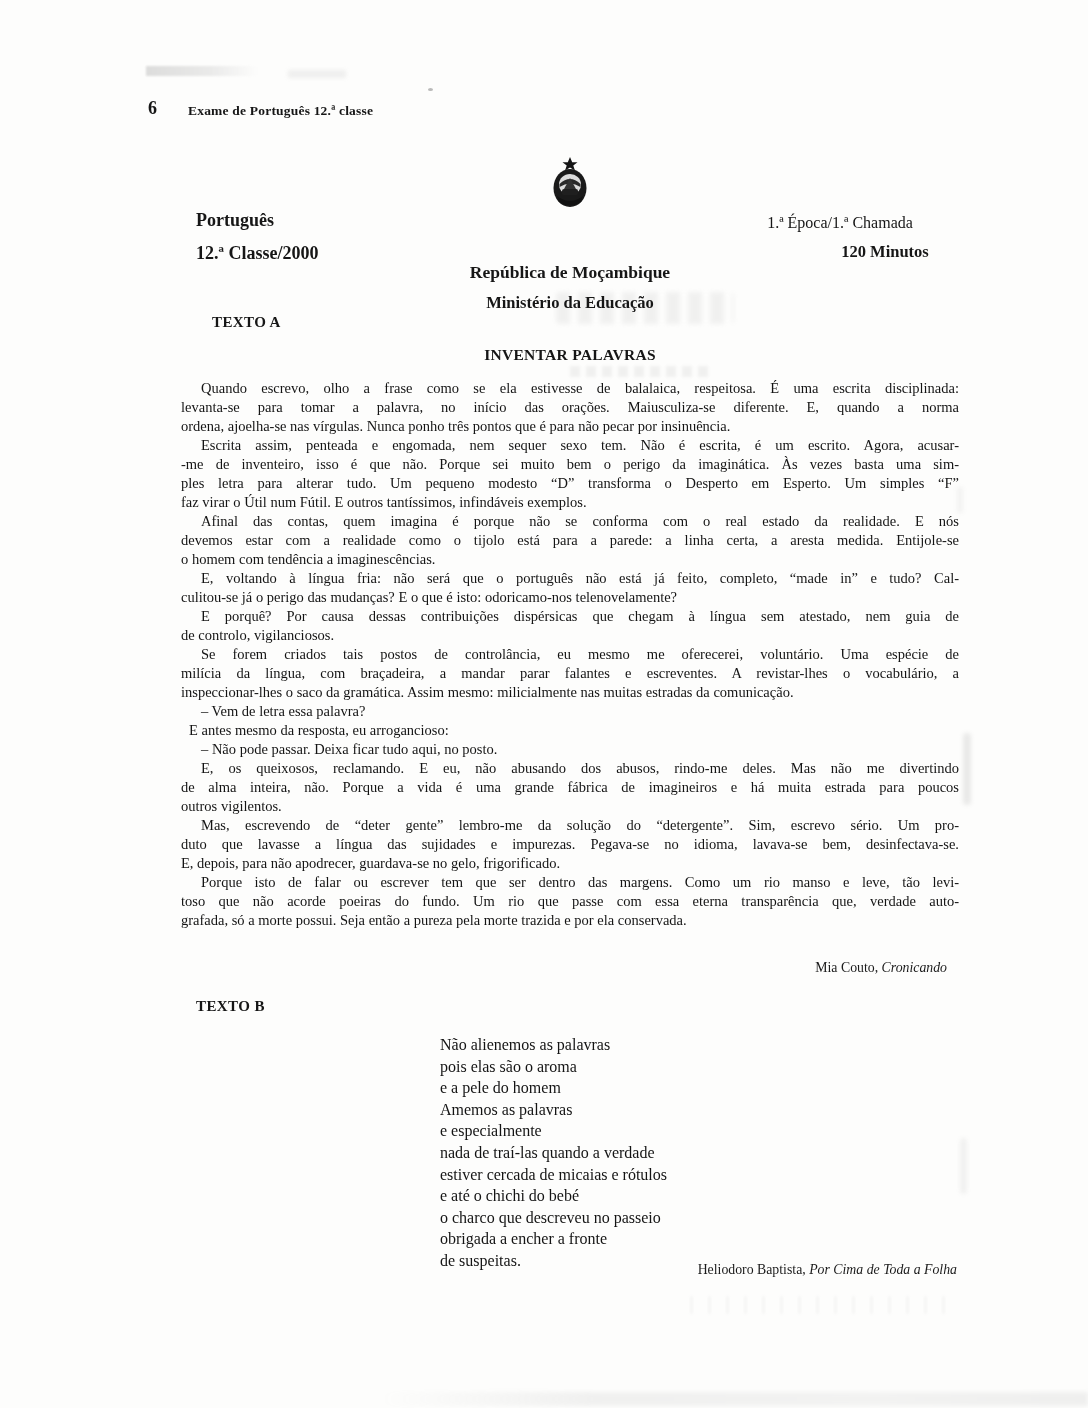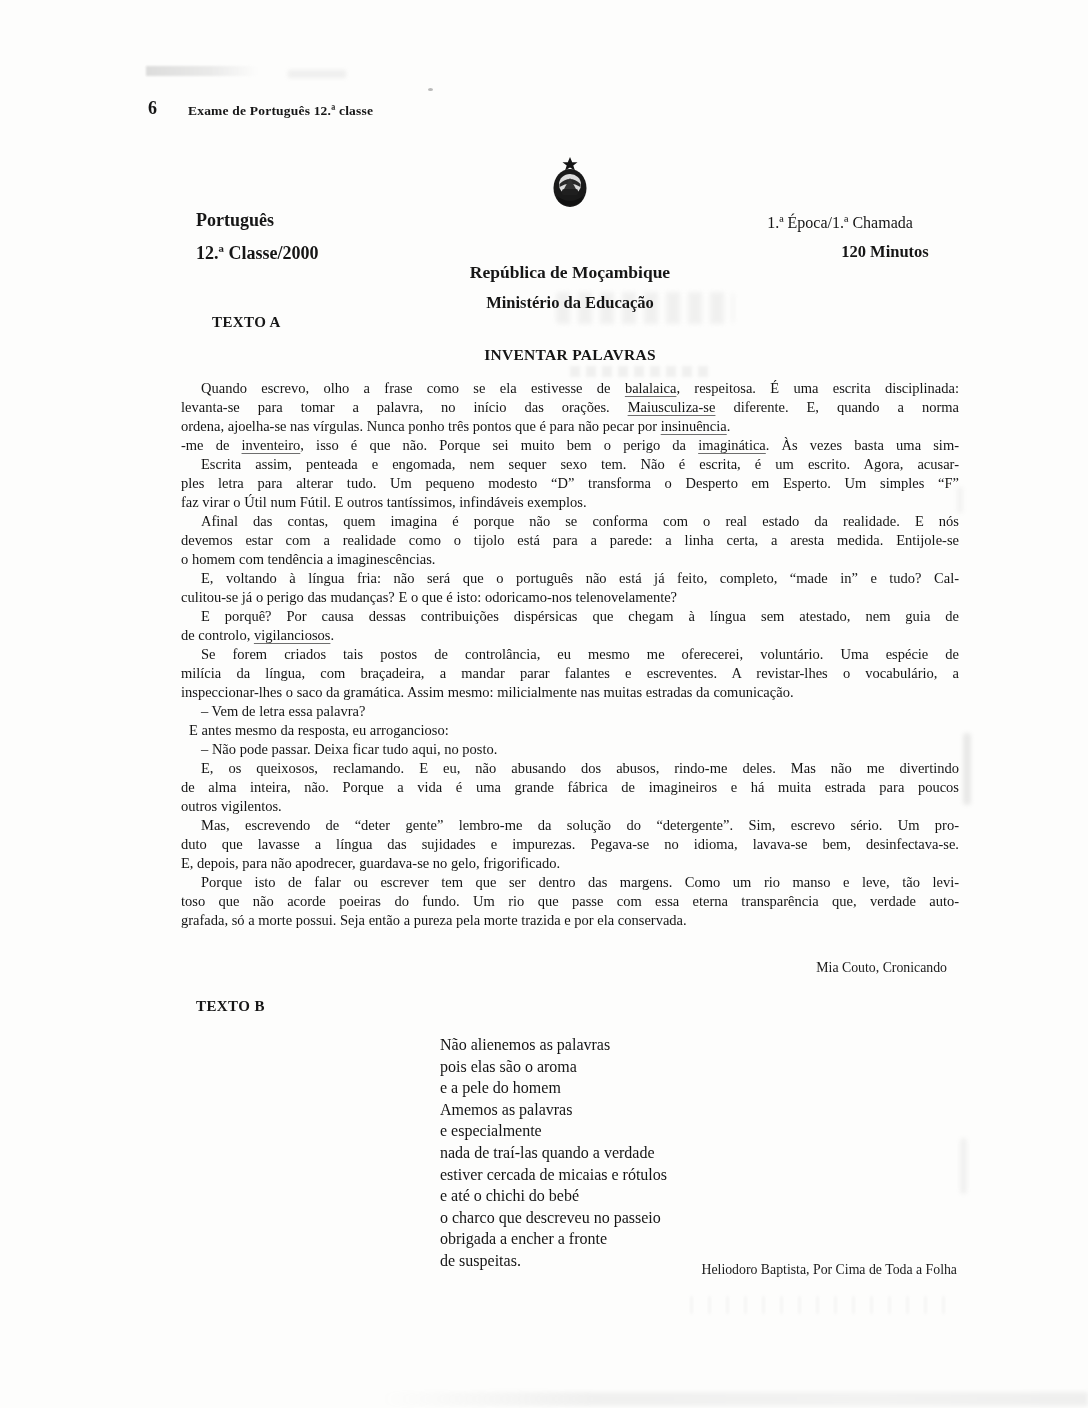--- a/index.html
+++ b/index.html
@@ -29,28 +29,28 @@
   
   .texto-a-label{position:absolute;left:196px;top:314px;font-size:15px;font-weight:700;letter-spacing:.4px;margin-left:16px;}
   .texto-a-title{position:absolute;left:180px;top:346px;width:780px;text-align:center;font-size:15.5px;font-weight:700;letter-spacing:.3px;}
   .texto-b-label{position:absolute;left:196px;top:998px;font-size:15px;font-weight:700;letter-spacing:.4px;}
   
   .body-text{position:absolute;left:181px;top:379px;width:778px;font-size:14.5px;line-height:19px;color:#141414;}
   .line{min-height:19px;}
   .line.j{text-align:justify;text-align-last:justify;}
   .line.i{text-indent:20px;}
   .line.s{text-indent:8px;}
-  .u{text-decoration:underline;text-decoration-color:#6e6e6e;text-decoration-thickness:1px;text-underline-offset:2.5px;}
+  .u{text-decoration-color:#6e6e6e;text-decoration-thickness:1px;text-underline-offset:2.5px;}
   
   .poem{position:absolute;left:440px;top:1034px;font-size:16px;line-height:21.6px;color:#141414;}
   
   .attr{position:absolute;font-size:13.8px;color:#1a1a1a;}
   .attr-a{right:141px;top:960px;}
   .attr-b{right:131px;top:1262px;}
-  .attr .work{}
+  .attr .work{font-style:italic;}
   
   .art{position:absolute;pointer-events:none;}
   .smudge1{left:146px;top:66px;width:112px;height:10px;background:linear-gradient(90deg,#8a8a8a,#bdbdbd 60%,transparent);opacity:.28;filter:blur(1px);}
   .smudge2{left:288px;top:70px;width:58px;height:8px;background:#9a9a9a;opacity:.14;filter:blur(2px);}
   .dot1{left:428px;top:88px;width:5px;height:3px;background:#777;opacity:.5;border-radius:50%;}
   .ghost1{left:556px;top:292px;width:178px;height:32px;background:repeating-linear-gradient(90deg,#9a9a9a 0 14px,transparent 14px 22px);opacity:.12;filter:blur(2px);border-radius:4px;}
   .ghost2{left:570px;top:366px;width:138px;height:11px;background:repeating-linear-gradient(90deg,#9a9a9a 0 10px,transparent 10px 16px);opacity:.12;filter:blur(1.5px);}
   .edge1{left:963px;top:733px;width:8px;height:72px;background:#8f8f8f;opacity:.18;filter:blur(2px);border-radius:4px;}
   .edge2{left:960px;top:1138px;width:7px;height:56px;background:#9a9a9a;opacity:.12;filter:blur(2px);border-radius:4px;}
   .edge3{left:957px;top:487px;width:6px;height:26px;background:#9a9a9a;opacity:.10;filter:blur(2px);}
@@ -99,22 +99,22 @@
     <div class="l2">120 Minutos</div>
   </div>
 
   <div class="texto-a-label">TEXTO A</div>
   <div class="texto-a-title">INVENTAR PALAVRAS</div>
 
   <div class="body-text">
       <div class="line j i">Quando escrevo, olho a frase como se ela estivesse de <span class="u">balalaica</span>, respeitosa. É uma escrita disciplinada:</div>
       <div class="line j">levanta-se para tomar a palavra, no início das orações. <span class="u">Maiusculiza-se</span> diferente. E, quando a norma</div>
       <div class="line">ordena, ajoelha-se nas vírgulas. Nunca ponho três pontos que é para não pecar por <span class="u">insinuência</span>.</div>
+      <div class="line j i">Escrita assim, penteada e engomada, nem sequer sexo tem. Não é escrita, é um escrito. Agora, acusar-</div>
       <div class="line j">-me de <span class="u">inventeiro</span>, isso é que não. Porque sei muito bem o perigo da <span class="u">imaginática</span>. Às vezes basta uma sim-</div>
-      <div class="line j i">Escrita assim, penteada e engomada, nem sequer sexo tem. Não é escrita, é um escrito. Agora, acusar-</div>
       <div class="line j">ples letra para alterar tudo. Um pequeno modesto “D” transforma o Desperto em Esperto. Um simples “F”</div>
       <div class="line">faz virar o Útil num Fútil. E outros tantíssimos, infindáveis exemplos.</div>
       <div class="line j i">Afinal das contas, quem imagina é porque não se conforma com o real estado da realidade. E nós</div>
       <div class="line j">devemos estar com a realidade como o tijolo está para a parede: a linha certa, a aresta medida. Entijole-se</div>
       <div class="line">o homem com tendência a imaginescências.</div>
       <div class="line j i">E, voltando à língua fria: não será que o português não está já feito, completo, “made in” e tudo? Cal-</div>
       <div class="line">culitou-se já o perigo das mudanças? E o que é isto: odoricamo-nos telenovelamente?</div>
       <div class="line j i">E porquê? Por causa dessas contribuições dispérsicas que chegam à língua sem atestado, nem guia de</div>
       <div class="line">de controlo, <span class="u">vigilanciosos</span>.</div>
       <div class="line j i">Se forem criados tais postos de controlância, eu mesmo me oferecerei, voluntário. Uma espécie de</div>

